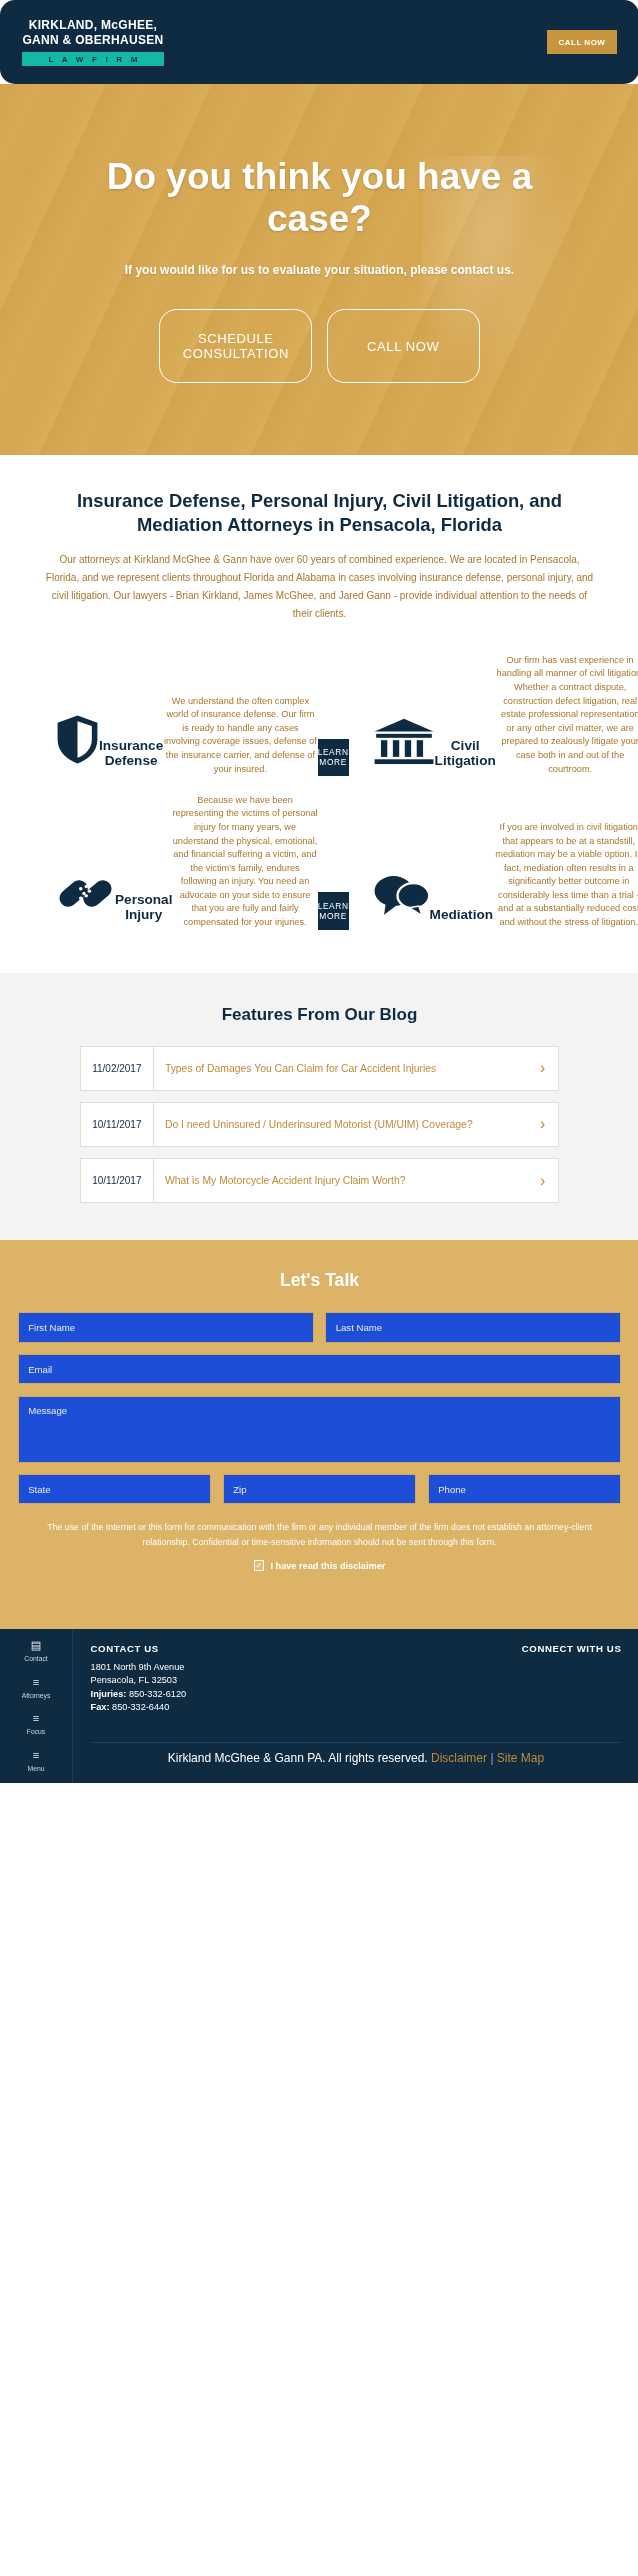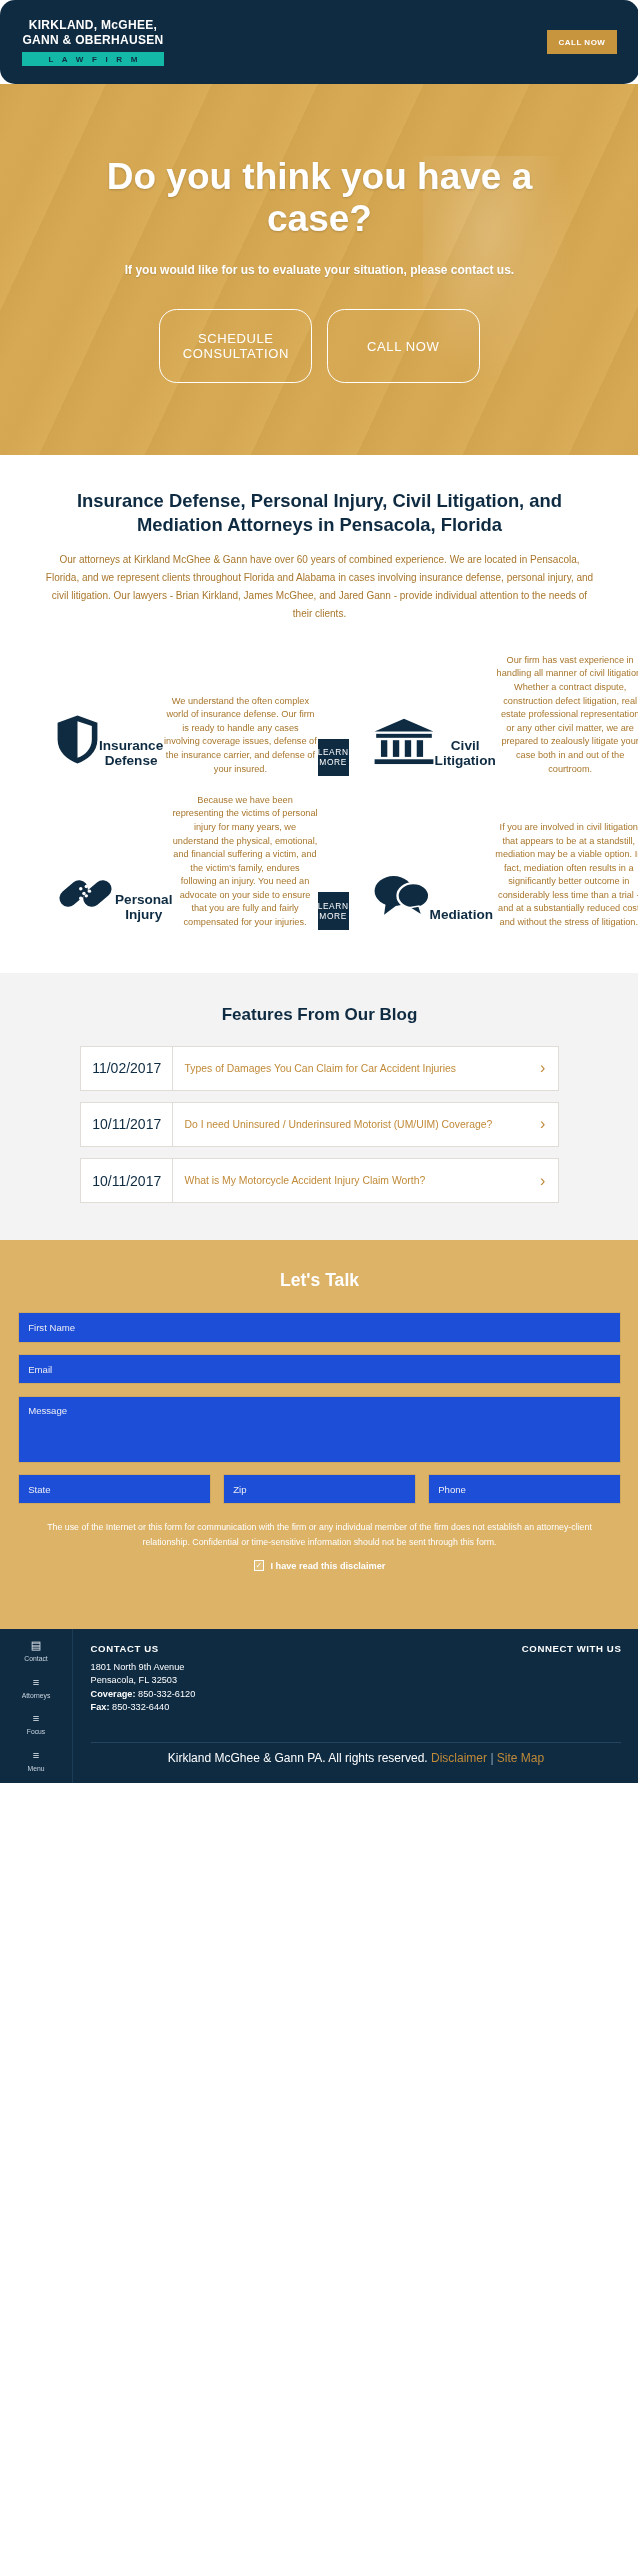--- a/index.html
+++ b/index.html
@@ -149,21 +149,21 @@
   .blog-item {
     background: #ffffff;
     border: 0.8px solid #e0dcd6;
     display: flex;
     align-items: stretch;
     min-height: 45px;
     cursor: pointer;
   }
   .blog-date {
     color: #0e2b42;
-    font-size: 14px;
+    font-size: 10px;
     display: flex;
     align-items: center;
     padding: 0 11.2px;
     border-right: 0.8px solid #e0dcd6;
     white-space: nowrap;
     text-align: right;
   }
   .blog-title {
     color: #c08a38;
     font-size: 10.4px;
@@ -361,20 +361,21 @@
       </div>
 
     </div>
   </div>
 
   <div class="contact">
     <h2>Let's Talk</h2>
 
     <div class="form-row">
       <input type="text" placeholder="First Name" style="">
+      <input type="text" placeholder="Last Name" style="">
     </div>
 
     <div class="form-row">
       <input type="text" placeholder="Email" style="">
     </div>
 
     <div class="form-row">
       <textarea placeholder="Message" style=""></textarea>
     </div>
 
@@ -414,21 +415,21 @@
       </div>
     </div>
 
     <div class="footer-main">
       <div class="footer-cols">
         <div>
           <div class="fcol-title">CONTACT US</div>
           <div class="fcol-line">1801 North 9th Avenue</div>
           <div class="fcol-line">Pensacola, FL 32503</div>
           <div class="fcol-line">
-            <b>Coverage:</b>
+            <b>Injuries:</b>
             <span>850-332-6120</span>
           </div>
           <div class="fcol-line">
             <b>Fax:</b>
             <span>850-332-6440</span>
           </div>
         </div>
         <div>
           <div class="fcol-title">CONNECT WITH US</div>
         </div>

